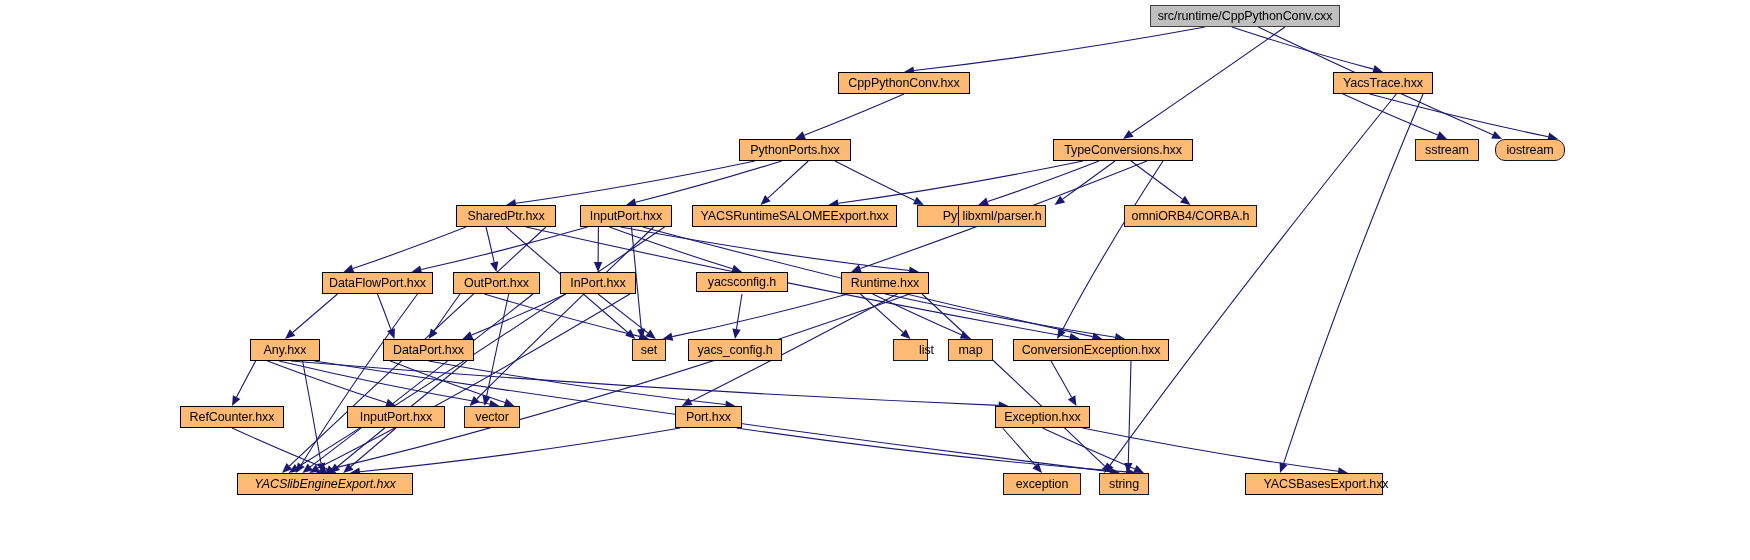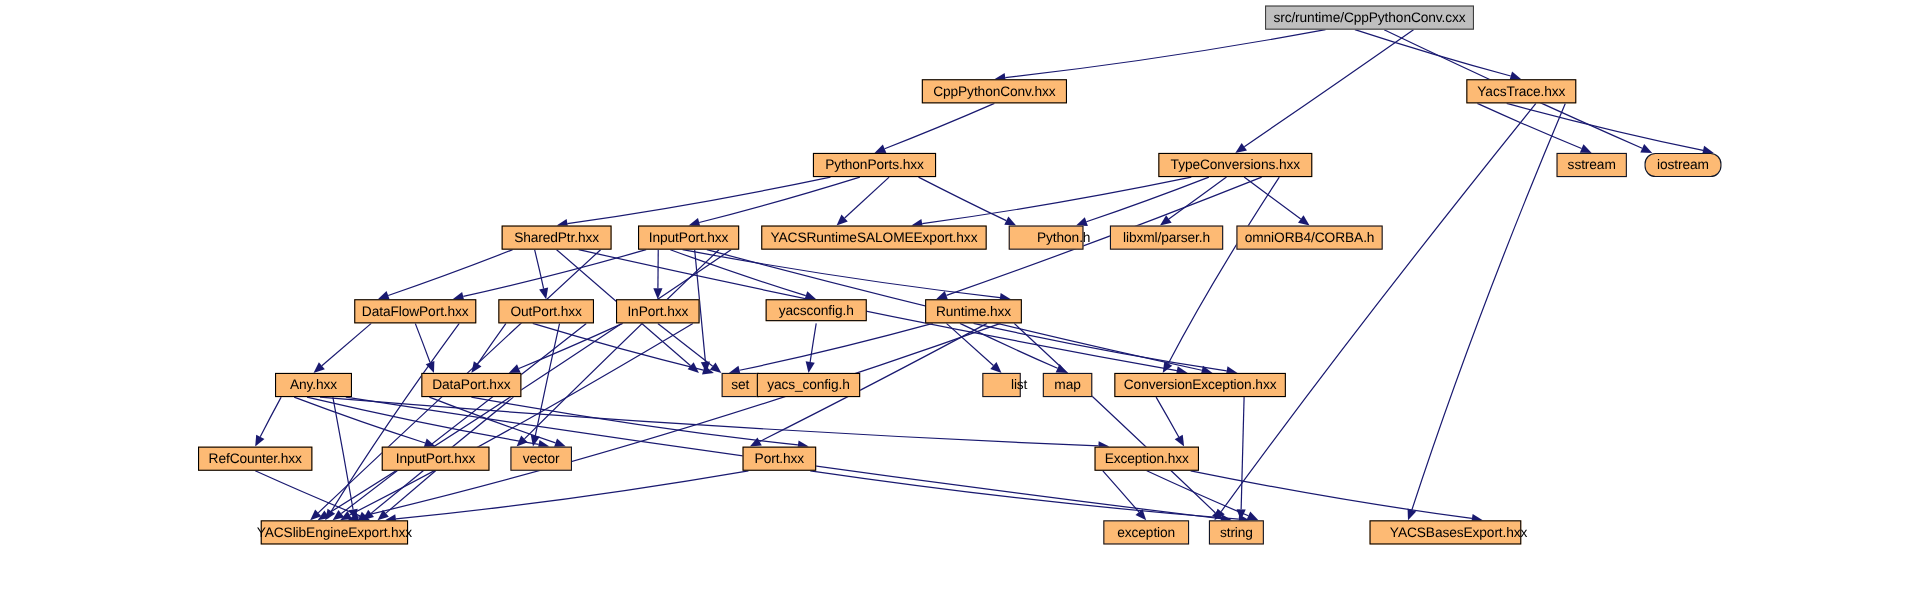--- a/index.html
+++ b/index.html
@@ -221,21 +221,21 @@
       </div>
       <div class="node" style="left: 580px; top: 205px; width: 92px; height: 22px;">
         <span>InputPort.hxx</span>
       </div>
       <div class="node" style="left: 692px; top: 205px; width: 205px; height: 22px;">
         <span>YACSRuntimeSALOMEExport.hxx</span>
       </div>
       <div class="node sys" style="left: 917px; top: 205px; width: 68px; height: 22px; padding-left: 32px;">
         <span>Python.h</span>
       </div>
-      <div class="node sys" style="left: 1009px; top: 205px; width: 103px; height: 22px;">
+      <div class="node sys" style="left: 958px; top: 205px; width: 88px; height: 22px;">
         <span>libxml/parser.h</span>
       </div>
       <div class="node sys" style="left: 1124px; top: 205px; width: 133px; height: 22px;">
         <span>omniORB4/CORBA.h</span>
       </div>
       <div class="node" style="left: 322px; top: 272px; width: 111px; height: 22px;">
         <span>DataFlowPort.hxx</span>
       </div>
       <div class="node" style="left: 453px; top: 272px; width: 87px; height: 22px;">
         <span>OutPort.hxx</span>
@@ -248,21 +248,21 @@
       </div>
       <div class="node" style="left: 841px; top: 272px; width: 88px; height: 22px;">
         <span>Runtime.hxx</span>
       </div>
       <div class="node" style="left: 250px; top: 339px; width: 70px; height: 22px;">
         <span>Any.hxx</span>
       </div>
       <div class="node" style="left: 383px; top: 339px; width: 91px; height: 22px;">
         <span>DataPort.hxx</span>
       </div>
-      <div class="node sys" style="left: 632px; top: 339px; width: 34px; height: 22px; margin-left: 24px;">
+      <div class="node sys" style="left: 632px; top: 339px; width: 34px; height: 22px;">
         <span>set</span>
       </div>
       <div class="node" style="left: 688px; top: 339px; width: 94px; height: 22px;">
         <span>yacs_config.h</span>
       </div>
       <div class="node sys" style="left: 893px; top: 339px; width: 35px; height: 22px; padding-left: 32px;">
         <span>list</span>
       </div>
       <div class="node sys" style="left: 948px; top: 339px; width: 45px; height: 22px;">
         <span>map</span>
@@ -278,21 +278,21 @@
       </div>
       <div class="node sys" style="left: 464px; top: 406px; width: 56px; height: 22px;">
         <span>vector</span>
       </div>
       <div class="node" style="left: 675px; top: 406px; width: 67px; height: 22px;">
         <span>Port.hxx</span>
       </div>
       <div class="node" style="left: 995px; top: 406px; width: 95px; height: 22px;">
         <span>Exception.hxx</span>
       </div>
-      <div class="node" style="left: 237px; top: 473px; width: 134px; height: 22px;">
+      <div class="node" style="left: 237px; top: 473px; width: 176px; height: 22px; font-style: italic;">
         <span>YACSlibEngineExport.hxx</span>
       </div>
       <div class="node sys" style="left: 1003px; top: 473px; width: 78px; height: 22px;">
         <span>exception</span>
       </div>
       <div class="node sys" style="left: 1099px; top: 473px; width: 50px; height: 22px;">
         <span>string</span>
       </div>
       <div class="node" style="left: 1245px; top: 473px; width: 138px; height: 22px; padding-left: 24px;">
         <span>YACSBasesExport.hxx</span>

